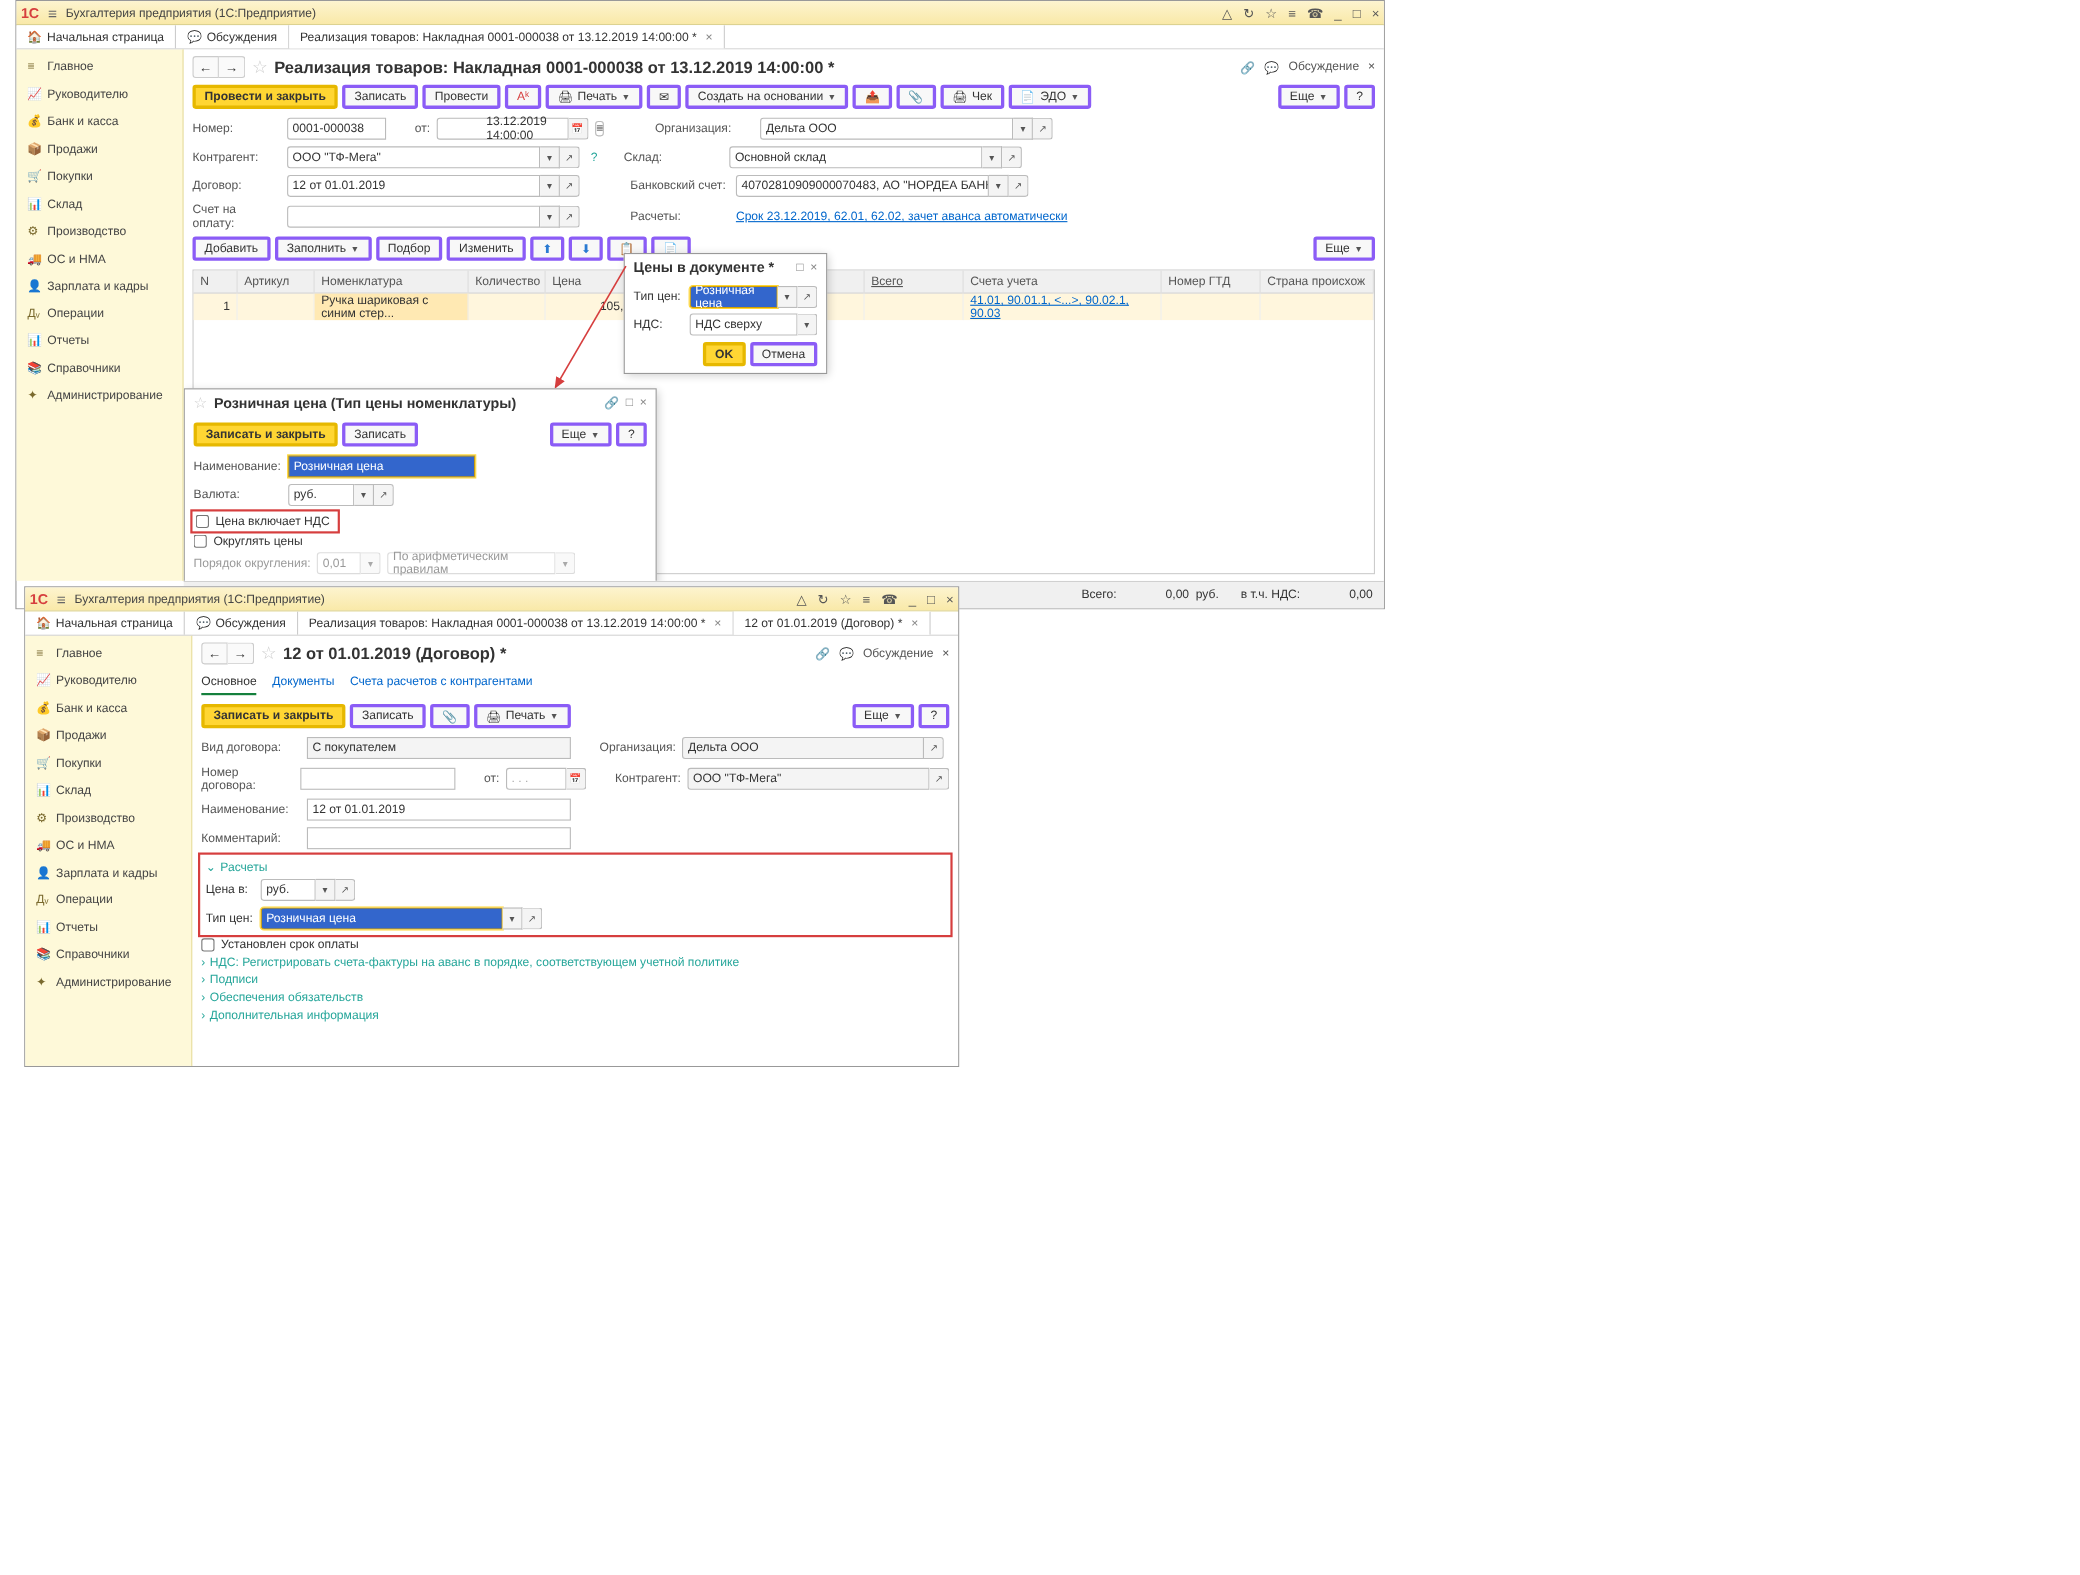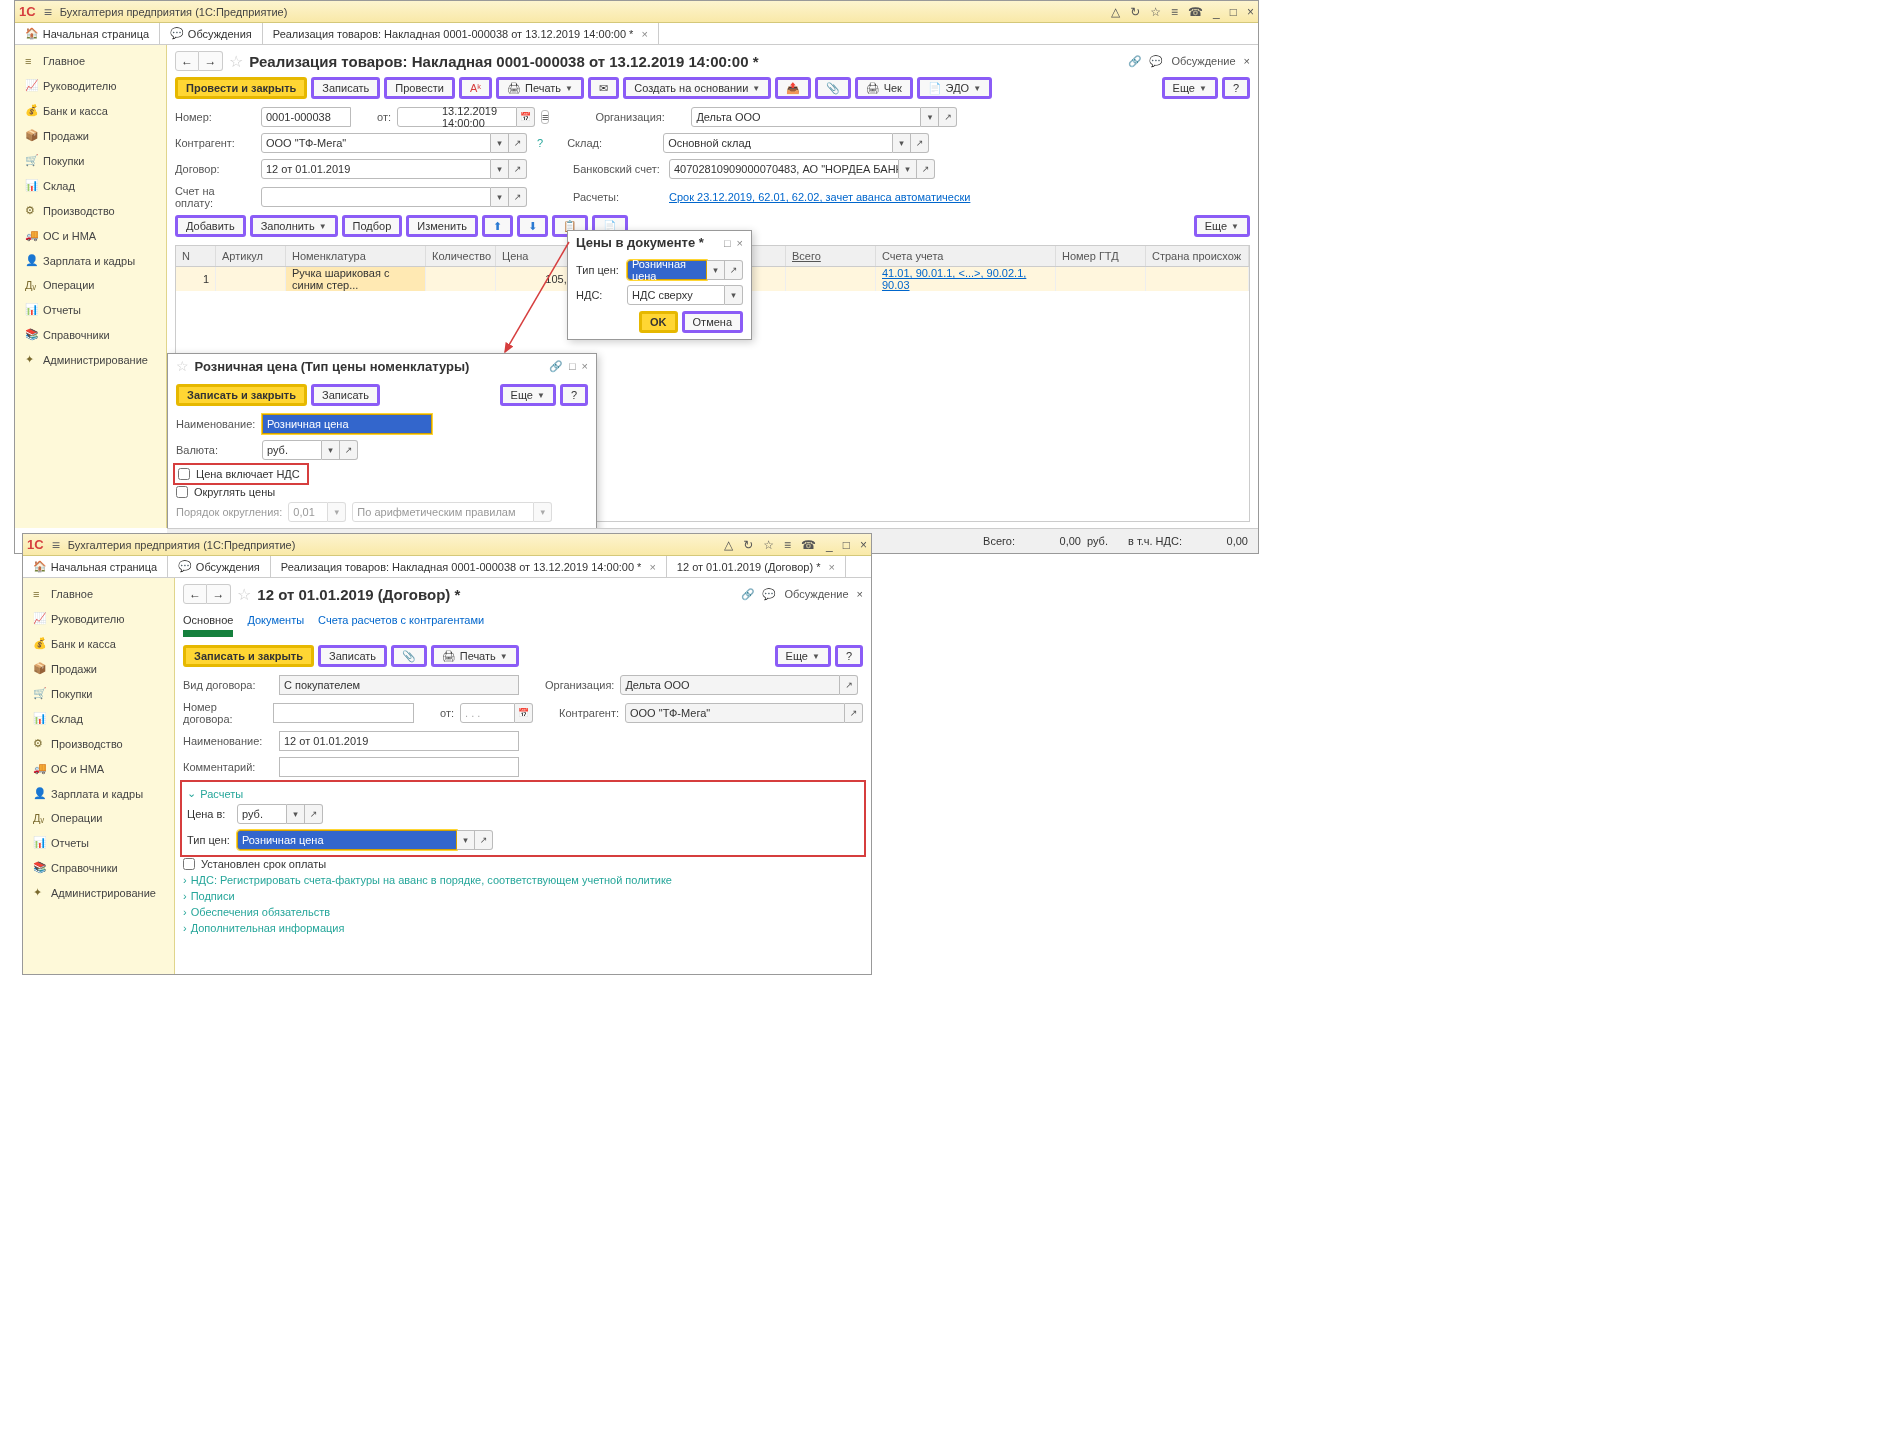--- a/index.html
+++ b/index.html
@@ -48,21 +48,21 @@
 .table .td { padding: 4px 6px; border-right: 1px solid #eee; display: flex; align-items: center; }
 .table .trow .td.item-cell { background: #ffe9b3; }
 .popup { position: absolute; background: #fff; border: 1px solid #999; box-shadow: 2px 2px 8px rgba(0,0,0,.2); }
 .popup .phead { display: flex; align-items: center; padding: 4px 8px; gap: 6px; }
 .popup .phead .ptitle { flex: 1; font-size: 13px; font-weight: bold; }
 .popup .phead .icon { color: #888; cursor: pointer; font-size: 11px; }
 .popup .pbody { padding: 6px 8px; }
 .arrow { position: absolute; pointer-events: none; }
 .section-tabs { display: flex; gap: 14px; margin-bottom: 8px; }
 .section-tabs .stab { color: #0066cc; cursor: pointer; padding: 4px 0; }
-.section-tabs .stab.active { color: #333; border-bottom: 7px solid #15803d; }
+.section-tabs .stab.active { color: #333; border-bottom: 2px solid #15803d; }
 .checkbox { display: flex; align-items: center; gap: 6px; margin-bottom: 4px; }
 .checkbox input { width: 12px; height: 12px; }
 .expand { color: #26a69a; cursor: pointer; display: flex; align-items: center; gap: 4px; margin-bottom: 4px; }
 .redbox { outline: 2px solid #d63e3e; outline-offset: 1px; }
 .footer { background: #f0f0f0; padding: 6px 10px; display: flex; gap: 20px; border-top: 1px solid #ccc; }
 .footer .fitem { display: flex; gap: 6px; }
 .highlight-input { background: #3366cc; color: #fff; border: 1px solid #d4a000; outline: 1px solid #ffd633; }
 </style>
 </head>
 <body>
@@ -393,21 +393,21 @@
             <input type="checkbox" style="">
             <span>Округлять цены</span>
           </div>
           <div class="formrow" style="opacity:.5;">
             <span>Порядок округления:</span>
             <div class="inputgroup">
                 <div class="input" style="width:40px;">0,01</div>
                 <div class="ibtn">▾</div>
               </div>
             <div class="inputgroup">
-                <div class="input" style="width:182px;">По арифметическим правилам</div>
+                <div class="input" style="width:153px;">По арифметическим правилам</div>
                 <div class="ibtn">▾</div>
               </div>
           </div>
         </div>
       </div>
 
     </div>
   </div>
   <div class="footer" style="justify-content:flex-end;margin-left:152px;">
     <div class="fitem">

